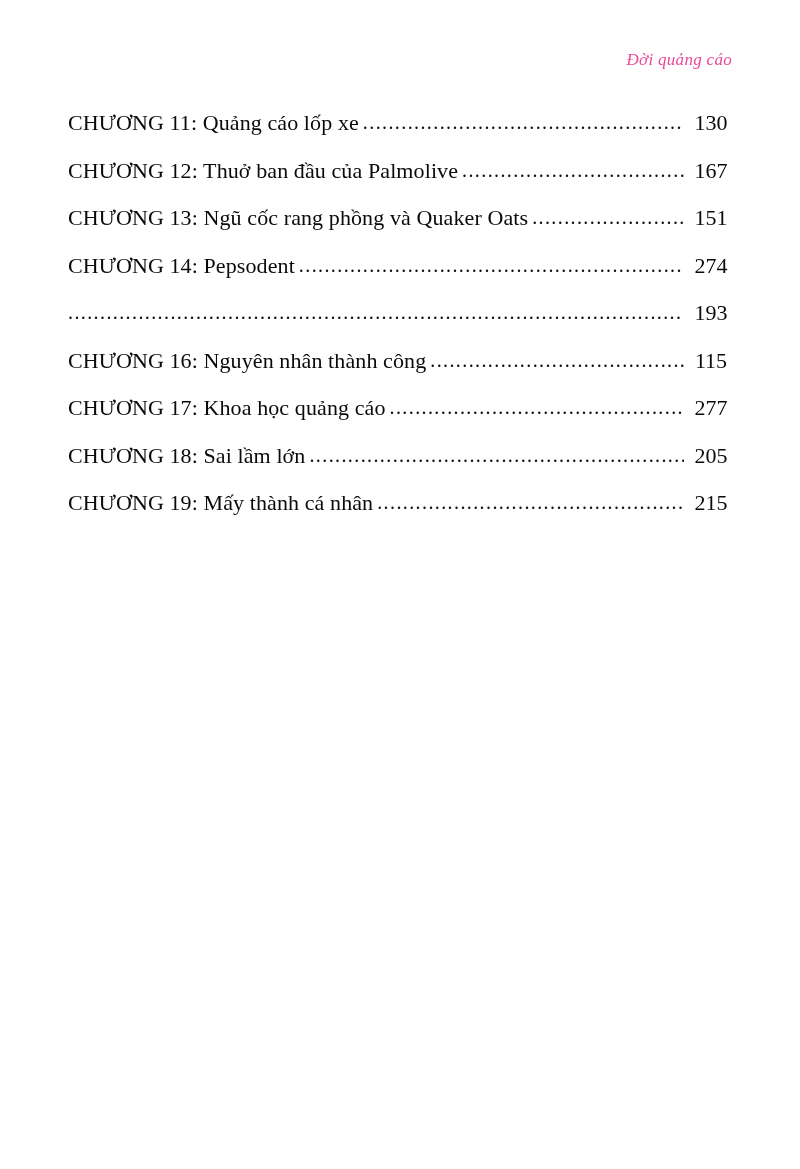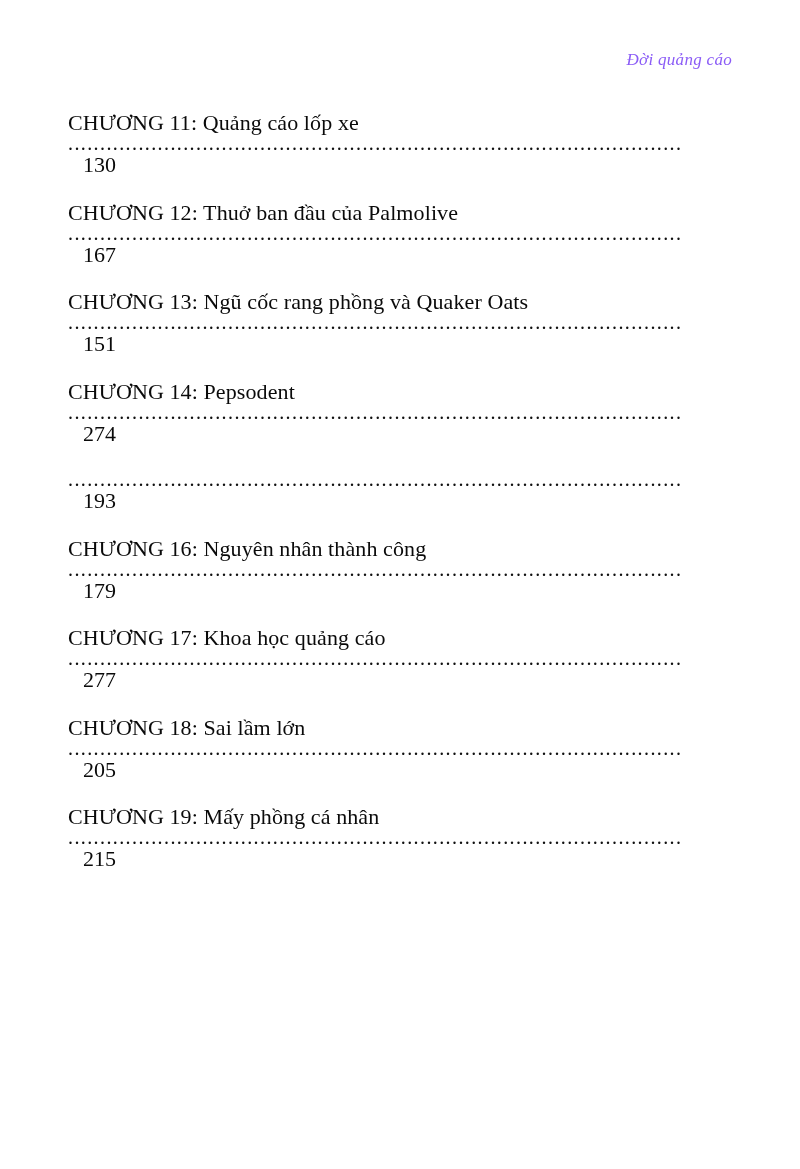--- a/index.html
+++ b/index.html
@@ -23,40 +23,39 @@
   }
 
   .running-head {
     position: absolute;
     top: 50px;
     right: 68px;
     font-family: "Liberation Serif", serif;
     font-style: italic;
     font-size: 17px;
     letter-spacing: 0.3px;
-    color: #8b5cf6;
+    color: #ec4899;
     white-space: nowrap;
   }
 
   .toc {
     position: absolute;
     top: 112px;
     left: 68px;
     right: 68px;
   }
 
   .toc-entry {
     display: flex;
     align-items: baseline;
     width: 100%;
     font-size: 22px;
     line-height: 1.0;
     margin-bottom: 25.5px;
     white-space: nowrap;
-    flex-direction: column;
   }
 
   .toc-title {
     flex: 0 1 auto;
     padding-right: 4px;
     letter-spacing: 0.1px;
   }
 
   .toc-dots {
     flex: 1 1 auto;
@@ -64,21 +63,21 @@
     white-space: nowrap;
     font-size: 20px;
     letter-spacing: 1.4px;
     color: #111;
     transform: translateY(-1px);
   }
 
   .toc-page {
     flex: 0 0 auto;
     padding-left: 6px;
-    text-align: right;
+    text-align: center;
     min-width: 42px;
   }
 </style>
 </head>
 <body>
 
 <div class="page">
 
   <div class="running-head">Đời quảng cáo</div>
 
@@ -109,35 +108,35 @@
     </div>
 
     <div class="toc-entry">
       <span class="toc-dots">................................................................................................</span>
       <span class="toc-page">193</span>
     </div>
 
     <div class="toc-entry">
       <span class="toc-title">CHƯƠNG 16: Nguyên nhân thành công</span>
       <span class="toc-dots">................................................................................................</span>
-      <span class="toc-page">179</span>
+      <span class="toc-page">115</span>
     </div>
 
     <div class="toc-entry">
       <span class="toc-title">CHƯƠNG 17: Khoa học quảng cáo</span>
       <span class="toc-dots">................................................................................................</span>
       <span class="toc-page">277</span>
     </div>
 
     <div class="toc-entry">
       <span class="toc-title">CHƯƠNG 18: Sai lầm lớn</span>
       <span class="toc-dots">................................................................................................</span>
       <span class="toc-page">205</span>
     </div>
 
     <div class="toc-entry">
-      <span class="toc-title">CHƯƠNG 19: Mấy phồng cá nhân</span>
+      <span class="toc-title">CHƯƠNG 19: Mấy thành cá nhân</span>
       <span class="toc-dots">................................................................................................</span>
       <span class="toc-page">215</span>
     </div>
 
   </div>
 </div>
 
 </body></html>

